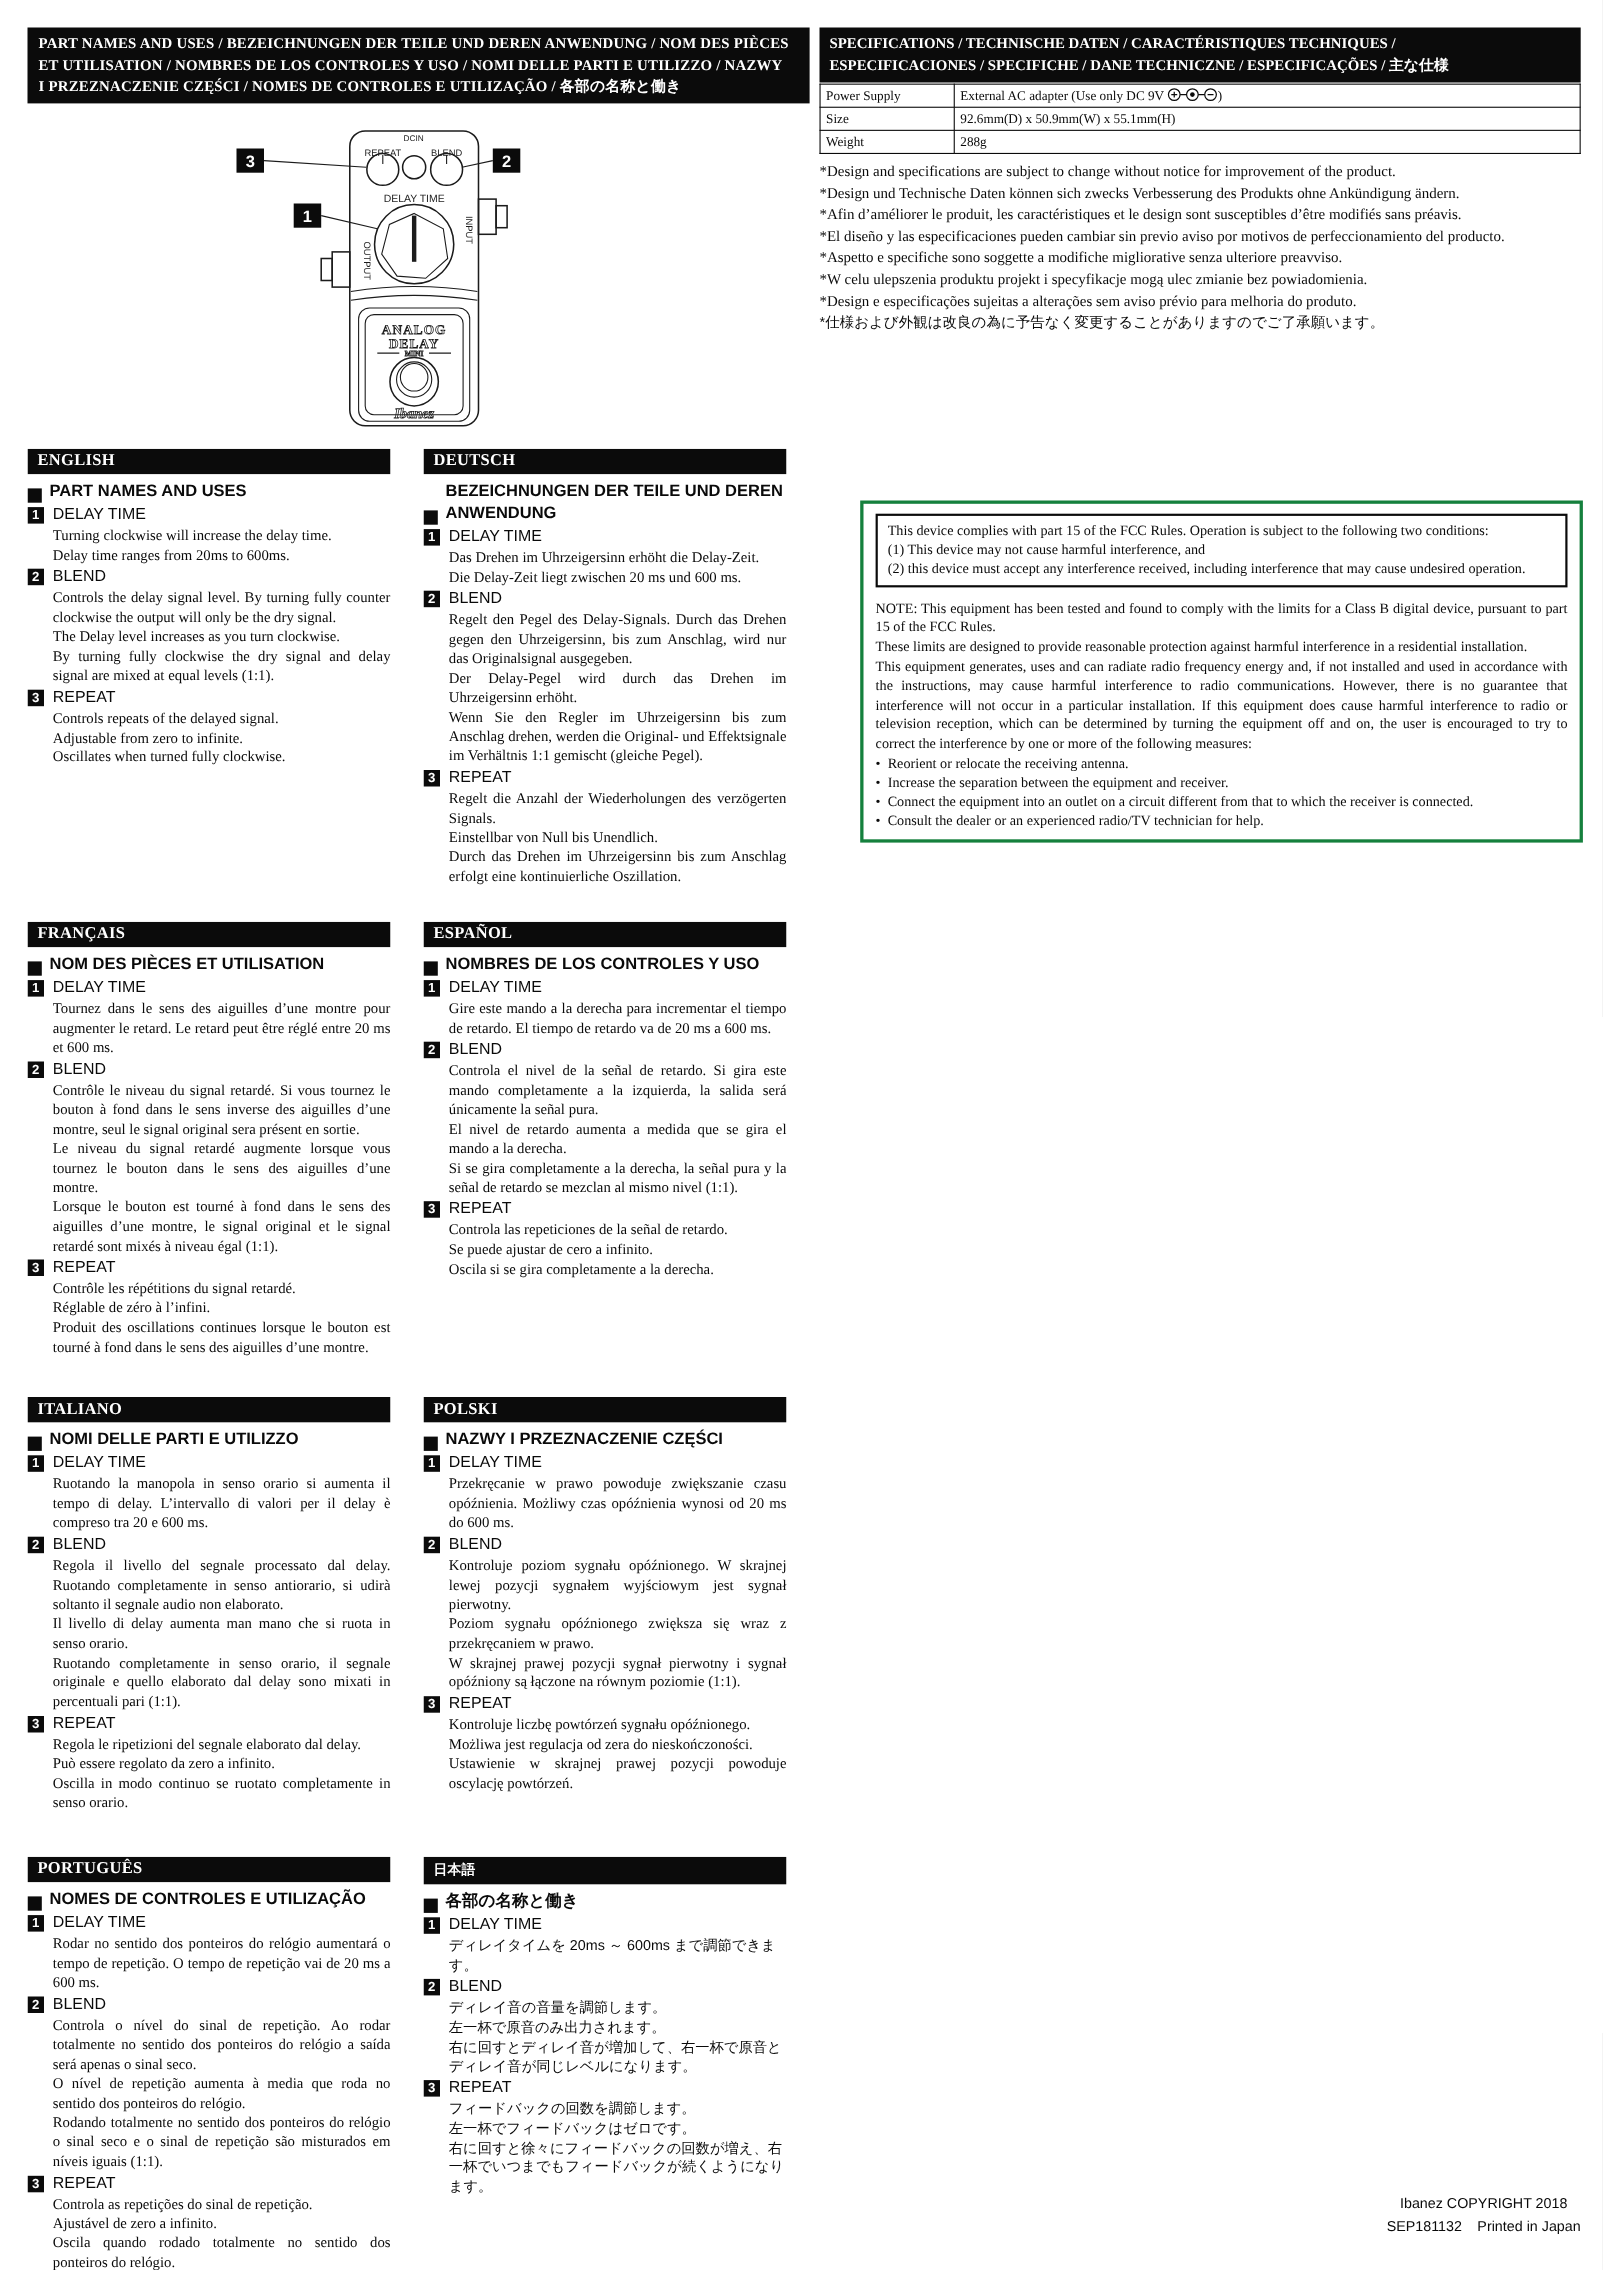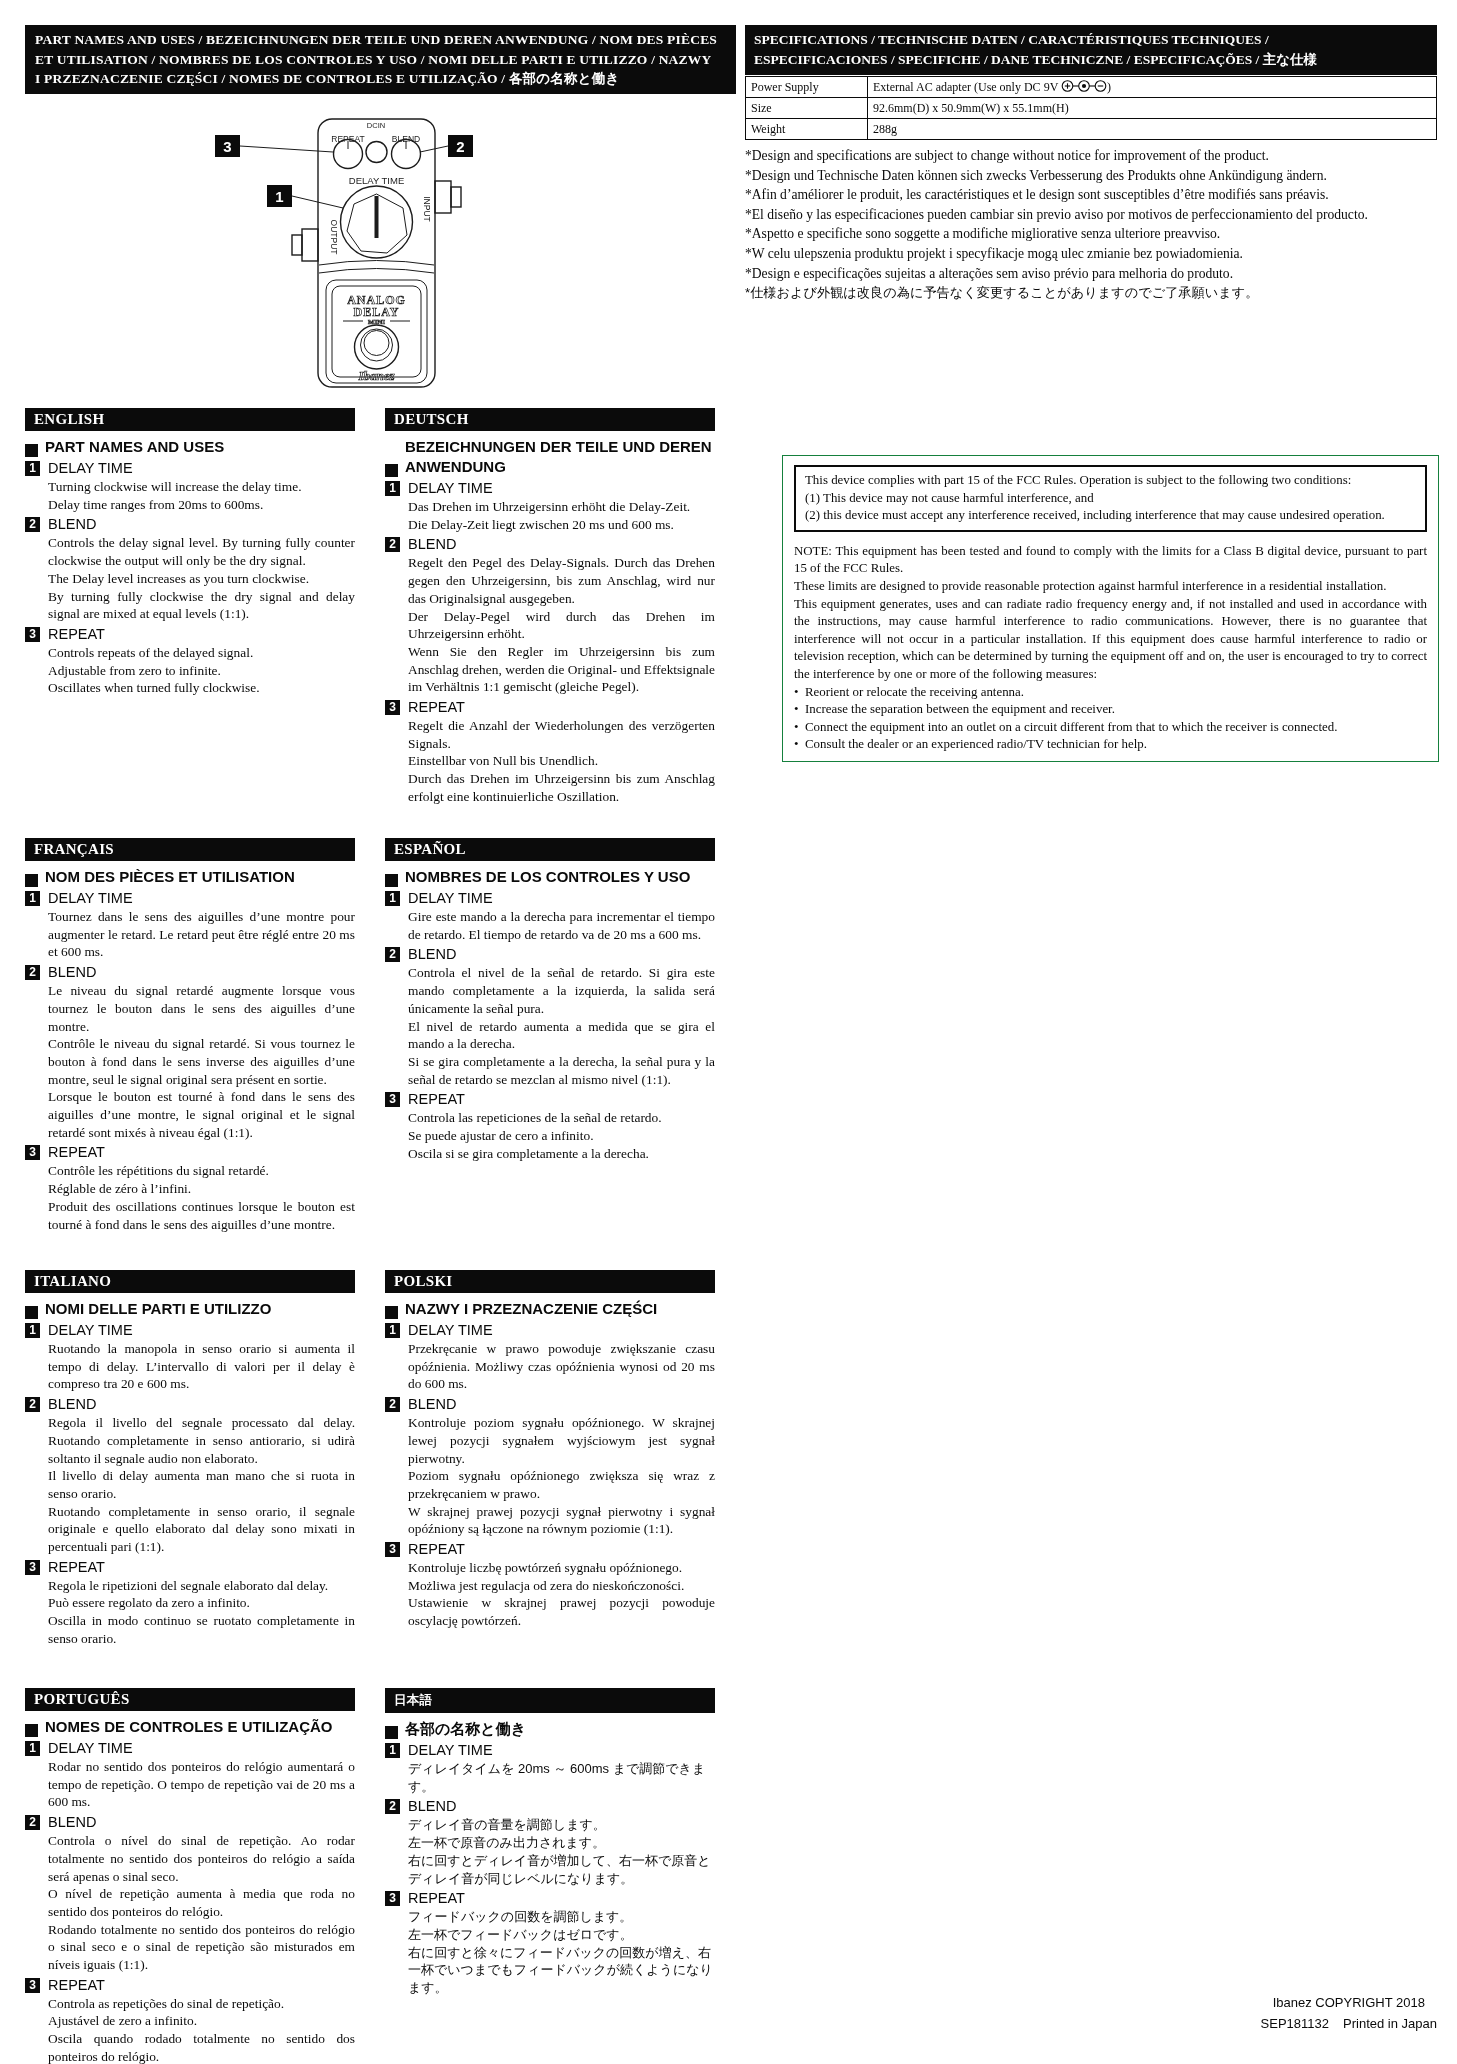--- a/index.html
+++ b/index.html
@@ -23,21 +23,21 @@
   #specs-table{position:absolute;left:745px;top:76px;width:692px;border-collapse:collapse;
                font-size:12px;}
   #specs-table td{border:1px solid #0a0a0a;height:20px;padding:0 4px 0 5px;}
   #specs-table td.lbl{width:112px;}
   .polarity{vertical-align:-2px;}
   
   #notes{position:absolute;left:745px;top:146px;width:700px;font-size:13.6px;line-height:19.6px;}
   #notes div{padding-left:12px;text-indent:-12px;text-align:justify;}
   #notes div.jp{font-family:"Liberation Sans",sans-serif;font-size:13.2px;}
   
-  #fcc{position:absolute;left:782px;top:455px;width:657px;box-sizing:border-box;border:1px solid #15803d;
+  #fcc{position:absolute;left:782px;top:455px;width:657px;box-sizing:border-box;border:3px solid #15803d;
        padding:9px 11px 7px 11px;font-size:12.9px;line-height:17.6px;font-family:Liberation Serif, serif;}
   #fcc-inner{border:2px solid #0a0a0a;padding:5px 9px;margin-bottom:11px;}
   .fcc-para{margin:0;text-align:justify;}
   #fcc ul{margin:0;padding:0;list-style:none;}
   #fcc li{padding-left:13px;text-indent:-13px;}
   #fcc li::before{content:"\2022\00a0\00a0";}
   
   #lang-grid{position:absolute;left:25px;top:408px;width:690px;display:grid;
              grid-template-columns:330px 330px;column-gap:30px;grid-template-rows:430px 432px 418px auto;}
   .lang-section{overflow:hidden;}
@@ -290,22 +290,22 @@
     <div class="item-body">
               <p>Tournez dans le sens des aiguilles d’une montre pour augmenter le retard. Le retard peut être réglé entre 20 ms et 600 ms.</p>
             </div>
   </div>
           <div class="lang-item">
     <div class="item-head">
       <span class="num-badge">2</span>
       <span>BLEND</span>
     </div>
     <div class="item-body">
+              <p>Contrôle le niveau du signal retardé. Si vous tournez le bouton à fond dans le sens inverse des aiguilles d’une montre, seul le signal original sera présent en sortie.</p>
               <p>Le niveau du signal retardé augmente lorsque vous tournez le bouton dans le sens des aiguilles d’une montre.</p>
-              <p>Contrôle le niveau du signal retardé. Si vous tournez le bouton à fond dans le sens inverse des aiguilles d’une montre, seul le signal original sera présent en sortie.</p>
               <p>Lorsque le bouton est tourné à fond dans le sens des aiguilles d’une montre, le signal original et le signal retardé sont mixés à niveau égal (1:1).</p>
             </div>
   </div>
           <div class="lang-item">
     <div class="item-head">
       <span class="num-badge">3</span>
       <span>REPEAT</span>
     </div>
     <div class="item-body">
               <p>Contrôle les répétitions du signal retardé.</p>

